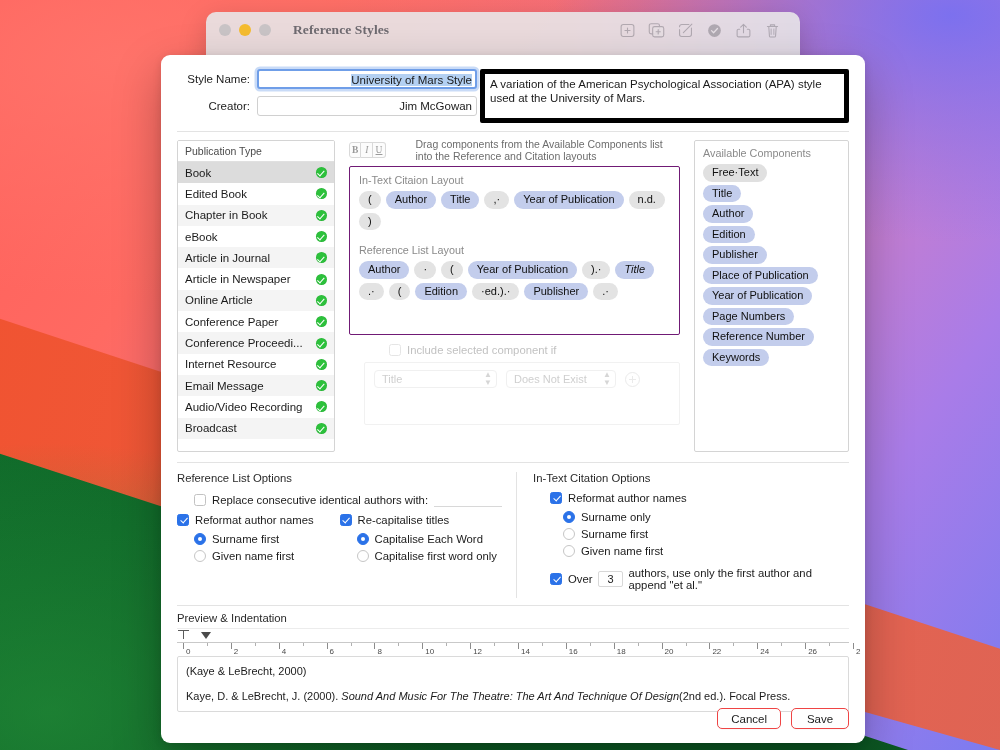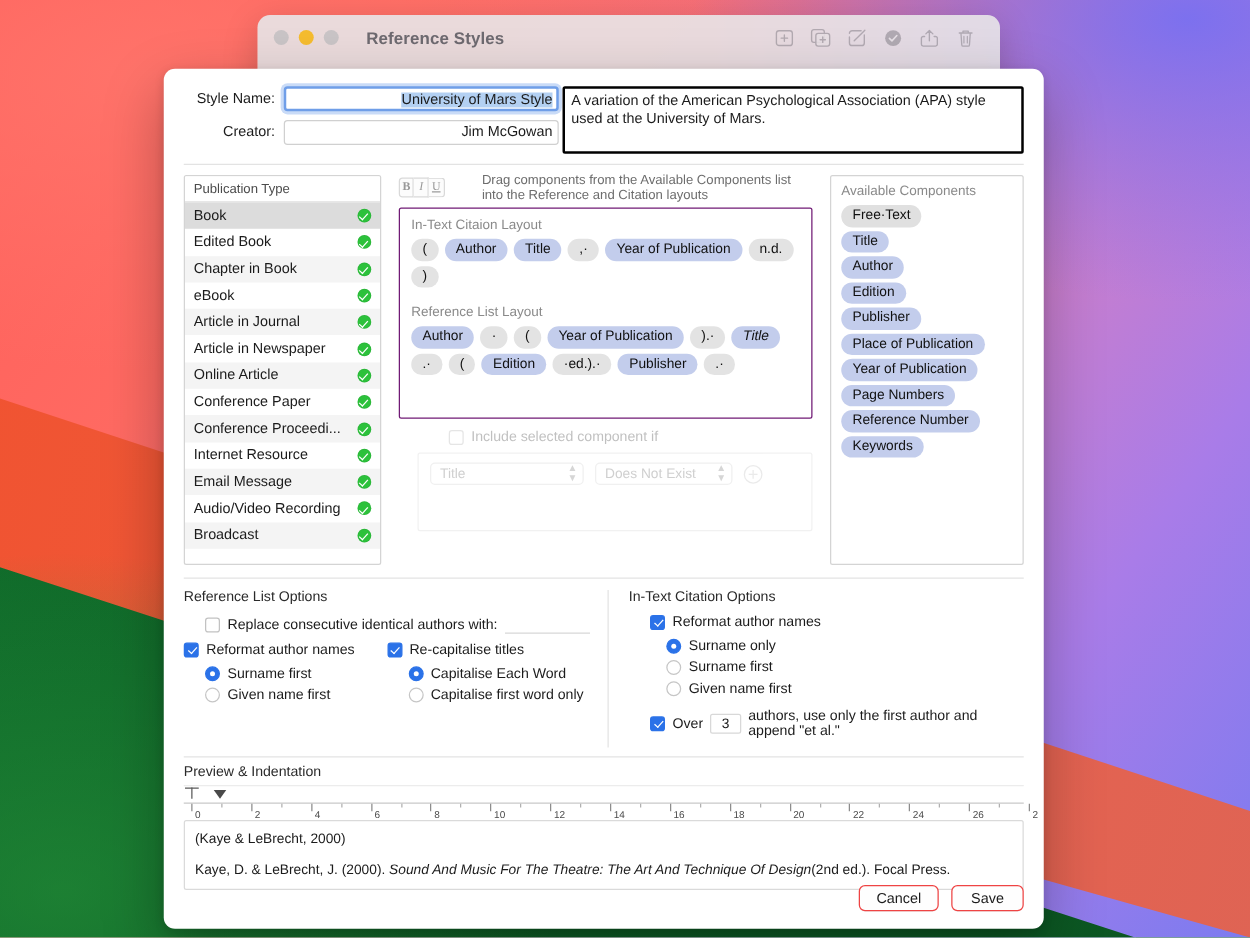--- a/index.html
+++ b/index.html
@@ -55,33 +55,34 @@
   .traffic { display: flex; gap: 8px; align-items: center; }
   .tl { width: 12px; height: 12px; border-radius: 50%; }
   .tl-red { background: #c9c4c6; }
   .tl-yellow { background: #f5bc2f; }
   .tl-green { background: #c9c4c6; }
   #bg-title {
     margin-left: 22px;
     font-size: 13.5px; font-weight: bold;
     color: #6e6a70;
     letter-spacing: 0.1px;
+    font-family: Liberation Serif, serif;
   }
   #bg-toolbar {
     margin-left: auto;
     display: flex; gap: 12px; align-items: center;
     padding-right: 6px;
   }
   .tbicon { width: 17px; height: 19px; opacity: 0.42; }
   .tbicon svg { display: block; width: 100%; height: 100%; }
 
   
   #sheet {
     position: absolute;
-    left: 131px; top: 55px;
+    left: 161px; top: 55px;
     width: 704px; height: 688px;
     background: #ffffff;
     border-radius: 9px;
     box-shadow: 0 18px 48px rgba(0,0,0,0.28), 0 2px 8px rgba(0,0,0,0.12);
     overflow: hidden;
     font-size: 11.5px;
     color: #1b1b1b;
   }
 
   
@@ -109,21 +110,21 @@
     border: 2px solid #6f9ee8;
     box-shadow: 0 0 0 2.5px rgba(120,165,235,0.40);
     padding: 0 3px;
   }
   .text-input.focused .sel { background: #b3d0f2; }
   #hdr-right { flex: 1; display: flex; padding-left: 3px; }
   #desc-label { font-size: 11.5px; width: 72px; flex: none; text-align: left; padding-top: 2px; }
   #desc-box {
     flex: 1;
     min-height: 46px;
-    border: 2px solid #000000;
+    border: 5px solid #000000;
     border-radius: 2px;
     background: #fff;
     padding: 3px 5px;
     font-size: 11.5px;
     line-height: 14px;
     color: #1b1b1b;
   }
   #hdr-divider { margin: 8px 16px 0 16px; border-top: 1px solid #e3e3e3; }
 
   

